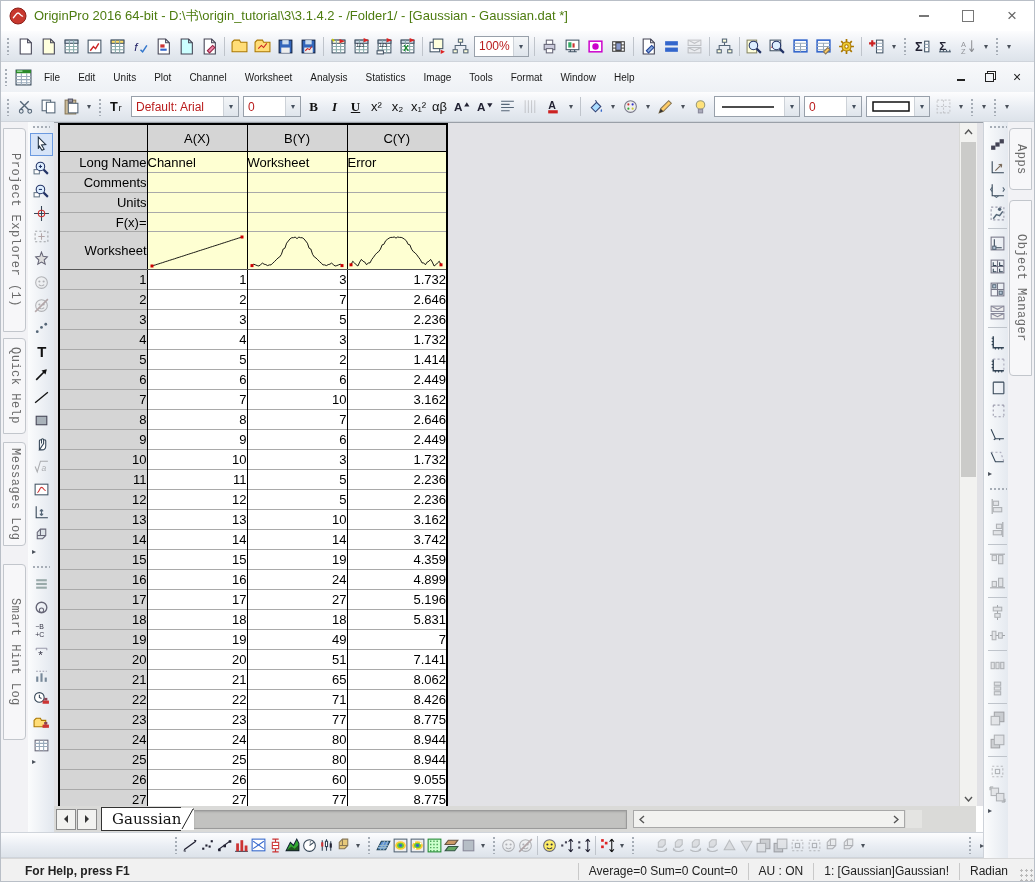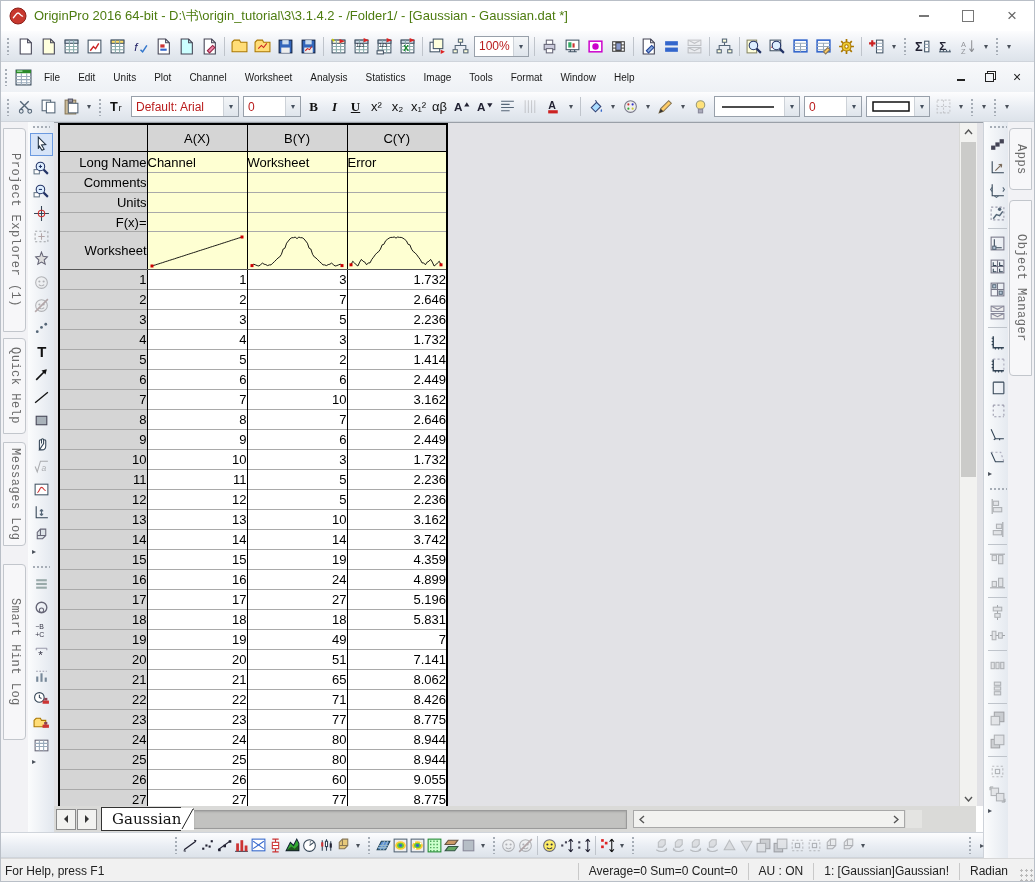--- a/index.html
+++ b/index.html
@@ -71,21 +71,21 @@
 .tabslash{width:13px;height:22px;flex:none;background:#fff;}
 .tstrip{width:432px;height:17px;background:#c2c2c0;border:1px solid #9a9a9a;border-left:none;flex:none;box-shadow:inset 0 1px 2px rgba(0,0,0,.15);}
 #hsb{width:272px;height:18px;background:#f2f2f0;border:1px solid #a8a8a8;display:flex;align-items:center;margin-left:6px;flex:none;box-sizing:border-box;}
 .hbtn{width:16px;display:flex;align-items:center;justify-content:center;flex:none;}
 .htrack{flex:1;}
 .corner{width:16px;height:18px;background:#e4e4e2;flex:none;margin-left:1px;}
 
 #tb-bottom{position:absolute;left:0;top:831px;width:982px;height:26px;border-top:1px solid #cfd4db;}
 #tb-bottom .tbtn{width:17px;height:20px;}
 #statusbar{position:absolute;left:0;top:857px;width:1035px;height:25px;background:#f1f1f1;border-top:1px solid #d7d7d7;display:flex;align-items:center;font-size:12px;color:#222;box-sizing:border-box;}
-.shelp{padding-left:4px;flex:1;}
+.shelp{padding-left:24px;flex:1;font-weight:bold;}
 .sseg{padding:0 10px;border-left:1px solid #c9c9c9;height:17px;display:flex;align-items:center;white-space:nowrap;}
 .sgrip{width:14px;height:14px;margin:0 2px;background-image:radial-gradient(circle,#b9b9b9 1.2px,transparent 1.4px);background-size:5px 5px;background-position:bottom right;align-self:flex-end;}
 </style>
 </head>
 <body>
 
 <div id="app">
 
   <div class="titlebar">
     <span class="appicon">

